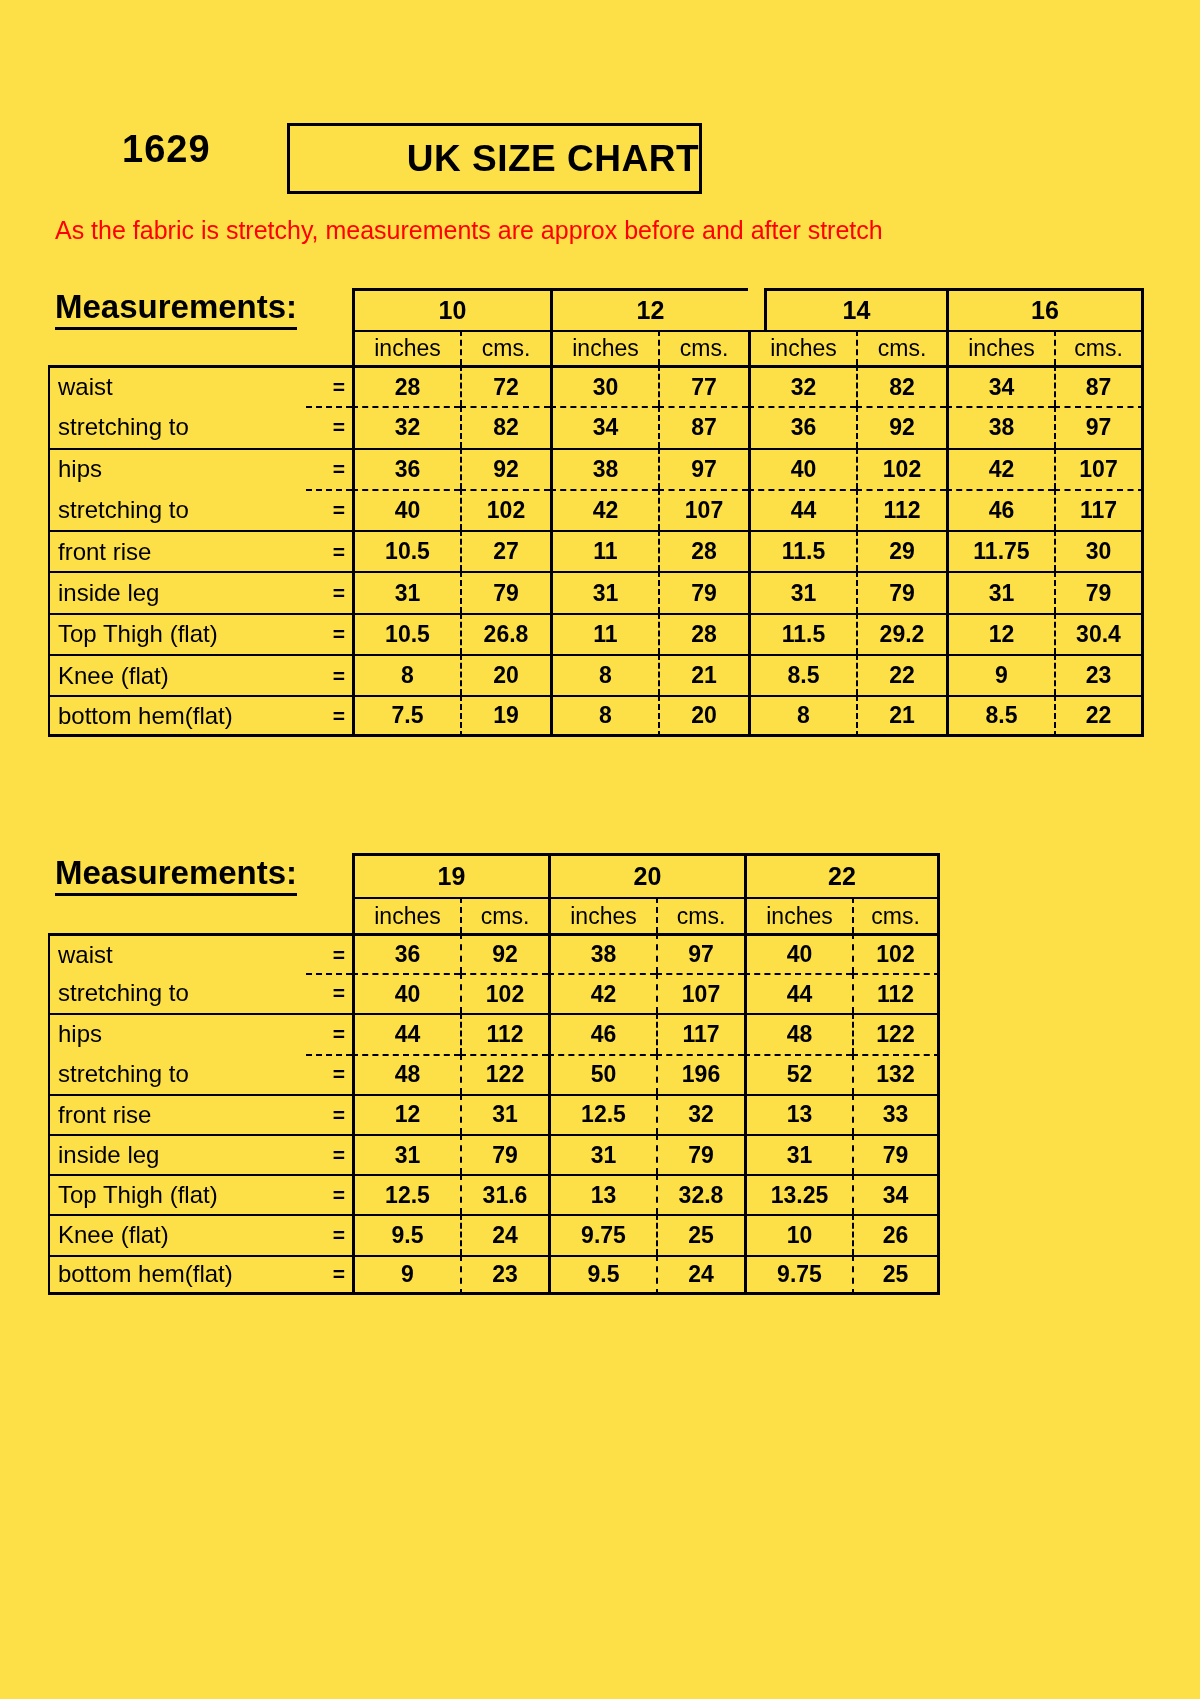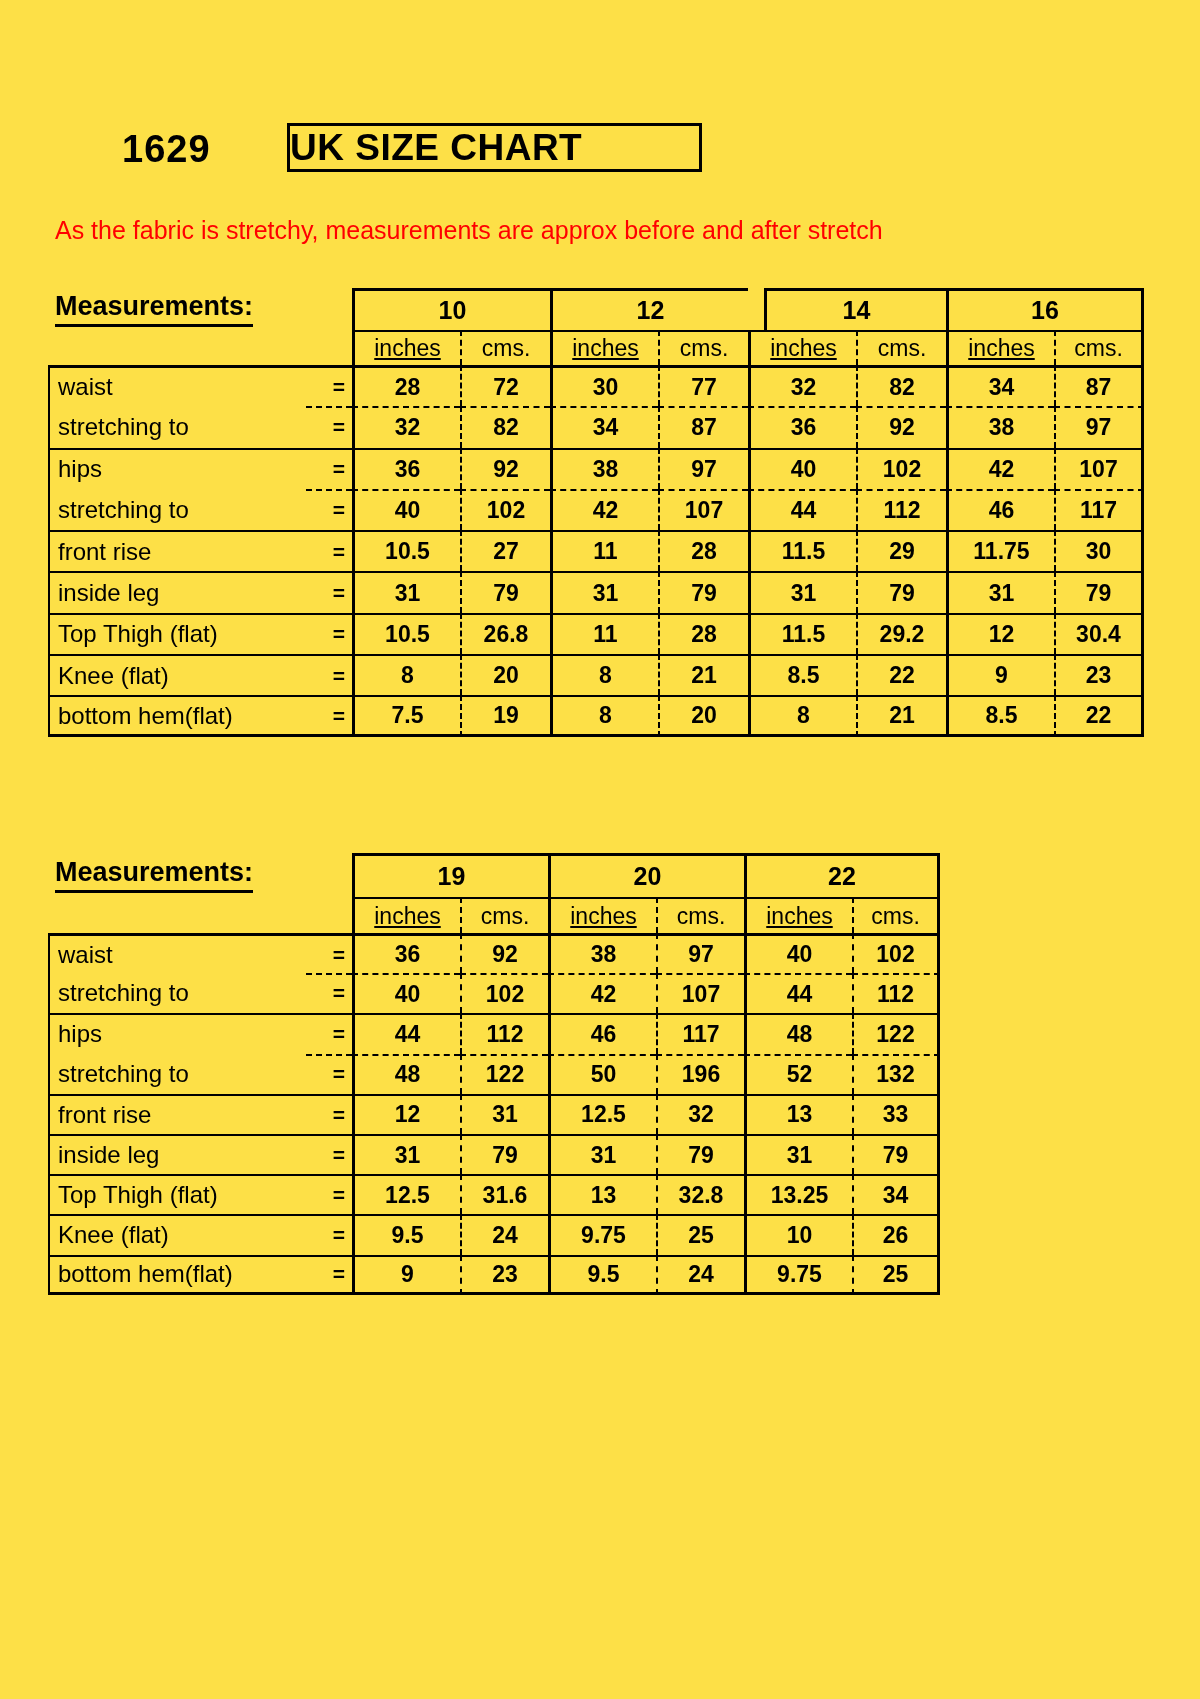--- a/index.html
+++ b/index.html
@@ -17,23 +17,23 @@
   
   .style-number {
     position: absolute;
     left: 122px; top: 128px;
     font-size: 38px; font-weight: 700;
     letter-spacing: 1px;
   }
   .title-box {
     position: absolute;
     left: 287px; top: 123px;
-    width: 415px; height: 49px;
+    width: 415px; height: 71px;
     border: 3px solid #000;
-    display: flex; align-items: center; justify-content: flex-start;
+    display: flex; align-items: center; justify-content: flex-end;
   }
   .title-text {
     font-size: 37px; font-weight: 700;
     letter-spacing: 0.5px;
   }
   .note {
     position: absolute;
     left: 55px; top: 216px;
     font-size: 25px;
     white-space: nowrap;
@@ -56,34 +56,34 @@
     display: flex; align-items: center; justify-content: center;
     font-size: 23px;
     overflow: hidden;
   }
 
   .c-meas {
     justify-content: flex-start;
     padding-left: 7px;
   }
   .meas-label {
-    font-size: 27px; font-weight: 700;
+    font-size: 33px; font-weight: 700;
     border-bottom: 3px solid #000;
     padding-bottom: 1px;
     line-height: 1.15;
   }
   .c-blank { }
 
   .c-size {
     font-size: 25px; font-weight: 700;
     border-top: 3px solid #000;
     border-left: 3px solid #000;
   }
   .c-unit { border-top: 2px solid #000; font-size: 23px; }
-  .u-in { border-left: 3px solid #000; text-decoration: underline; }
+  .u-in { border-left: 3px solid #000; }
   .u-cm { border-left: 2px dashed #000; }
 
   .c-val { font-weight: 700; font-size: 23px; }
   .g-start { border-left: 3px solid #000; }
   .cm-col  { border-left: 2px dashed #000; }
   .col-end { border-right: 3px solid #000; }
 
   .top-thick  { border-top: 3px solid #000; gap: 12px; }
   .top-solid  { border-top: 2px solid #000; }
   .top-dashed { border-top: 2px dashed #000; }

